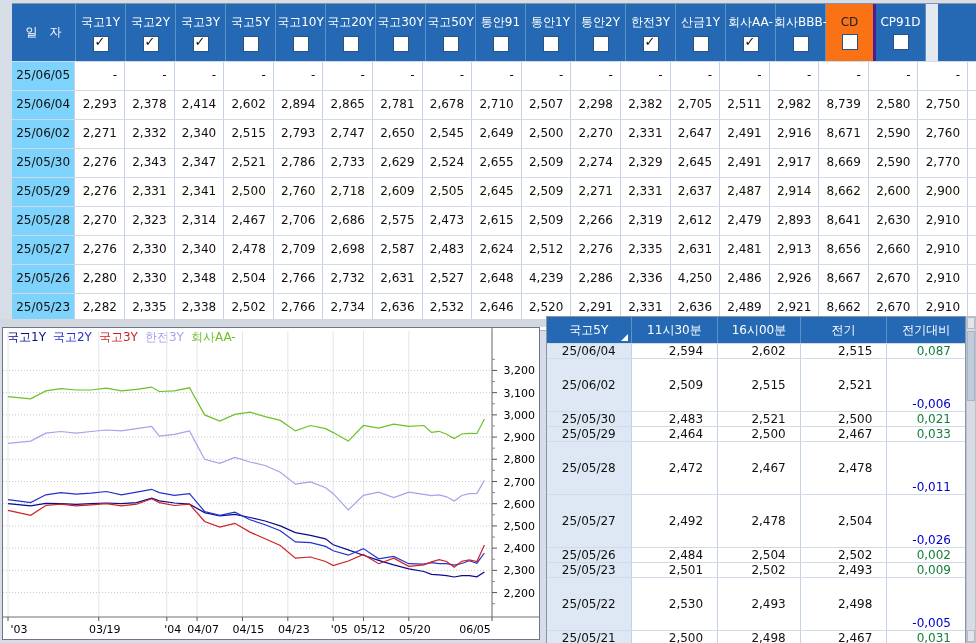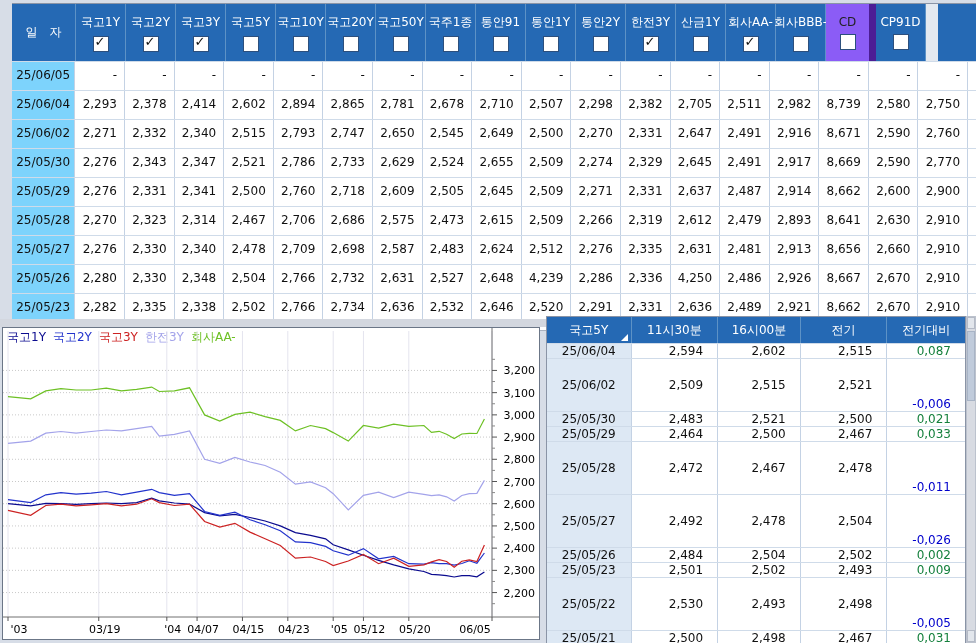--- a/index.html
+++ b/index.html
@@ -9,21 +9,21 @@
     font-family:"DejaVu Sans","Liberation Sans",sans-serif;
     font-size:12px;color:#111;
   }
   
   .toptable{position:absolute;left:12px;top:3px;width:968px;
     border-top:1px solid #8a94a6;border-bottom:1px solid #aab2c0;box-sizing:border-box;}
   .thead{display:flex;height:57px;background:#2569b4;}
   .th{width:50px;box-sizing:border-box;border-right:1px solid #5d92c6;
       color:#fff;display:flex;flex-direction:column;align-items:center;justify-content:center;gap:5px;}
   .th.datecol{width:64px;}
-  .th.hl{background:#8b5cf6;color:#222;border-right:7px solid #4c1d95;justify-content:center;}
+  .th.hl{background:#f97316;color:#222;border-right:3px solid #4c1d95;justify-content:center;}
   .th .lbl{font-size:12px;white-space:nowrap;}
   .cbx{width:14px;height:14px;background:#fff;border:1px solid #2c4f7d;position:relative;display:inline-block;}
   .cbx.on::after{content:"\2713";position:absolute;top:-2px;left:1px;color:#111;font-size:13px;font-weight:bold;line-height:14px;}
   .trow{display:flex;height:28px;background:#fff;border-top:1px solid #cfdbe9;}
   .trow.partial{height:7px;}
   .cell{width:50px;box-sizing:border-box;border-right:1px solid #c4d2e4;
         text-align:right;padding-right:7px;line-height:27px;font-size:12px;overflow:hidden;}
   .cell.datecell{width:64px;background:#7dd3fc;text-align:center;padding-right:0;}
   .cell.sliver{width:12px;border-right:none;background:#fff;}
   .th.sliver{width:12px;border-right:none;background:#e4e9f0;}
@@ -82,25 +82,25 @@
       </div>
       <div class="th">
         <div class="lbl">국고10Y</div>
         <span class="cbx"></span>
       </div>
       <div class="th">
         <div class="lbl">국고20Y</div>
         <span class="cbx"></span>
       </div>
       <div class="th">
+        <div class="lbl">국고30Y</div>
+        <span class="cbx"></span>
+      </div>
+      <div class="th">
         <div class="lbl">국고50Y</div>
-        <span class="cbx"></span>
-      </div>
-      <div class="th">
-        <div class="lbl">국주1종</div>
         <span class="cbx"></span>
       </div>
       <div class="th">
         <div class="lbl">통안91</div>
         <span class="cbx"></span>
       </div>
       <div class="th">
         <div class="lbl">통안1Y</div>
         <span class="cbx"></span>
       </div>

